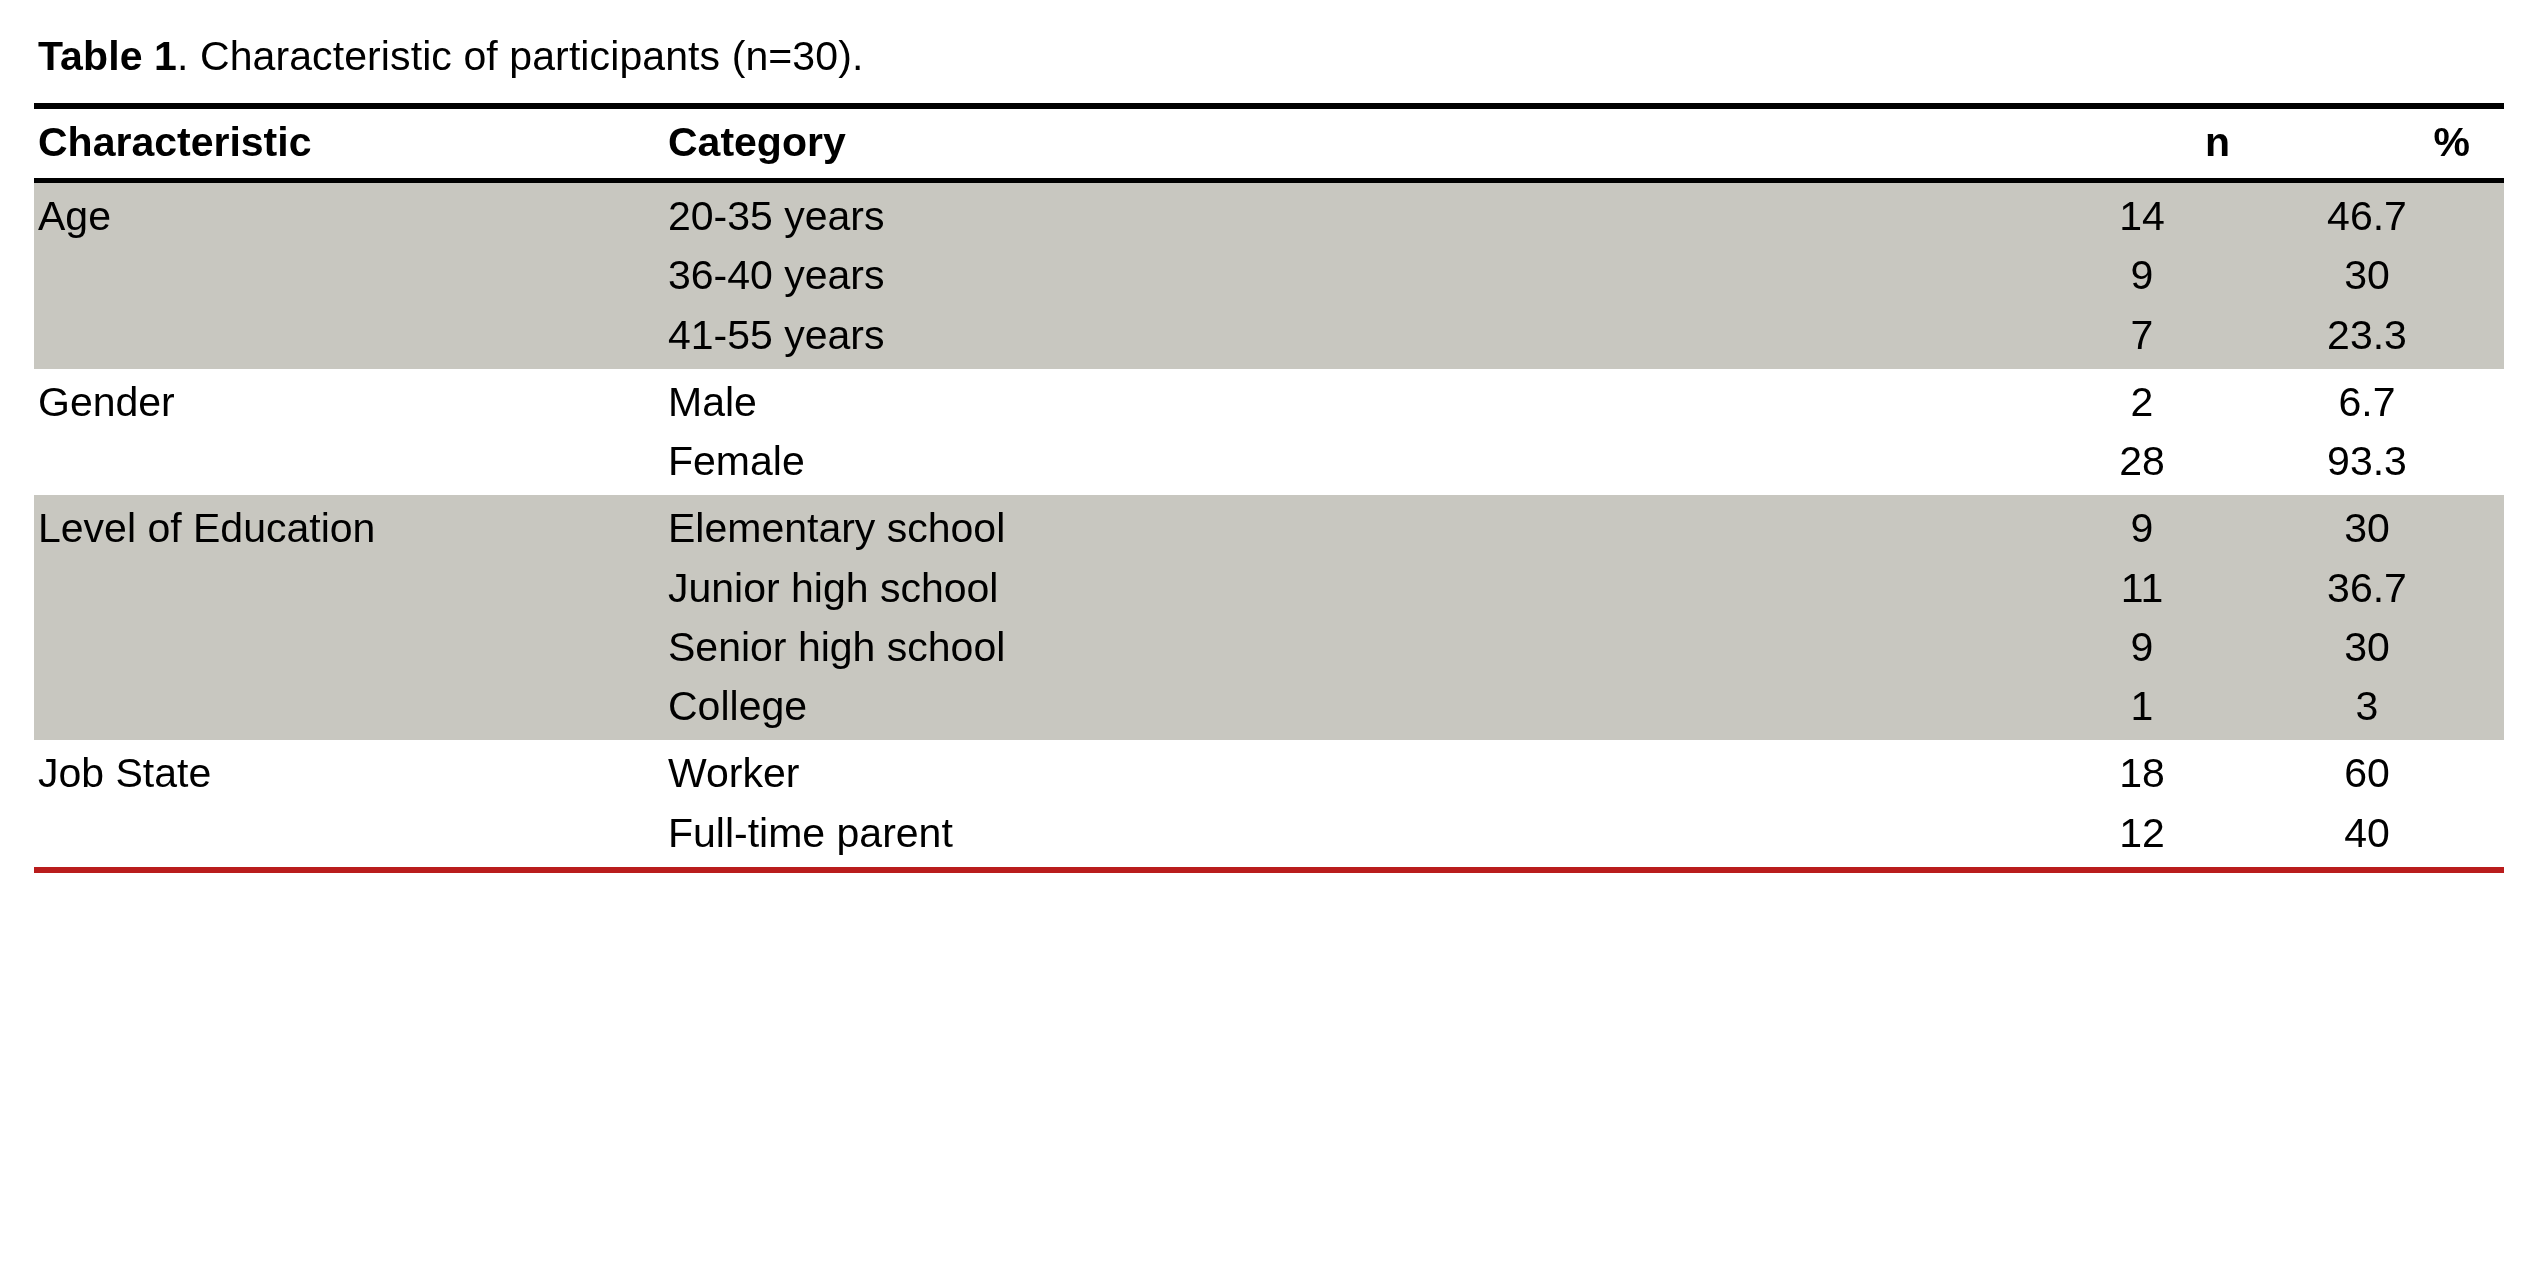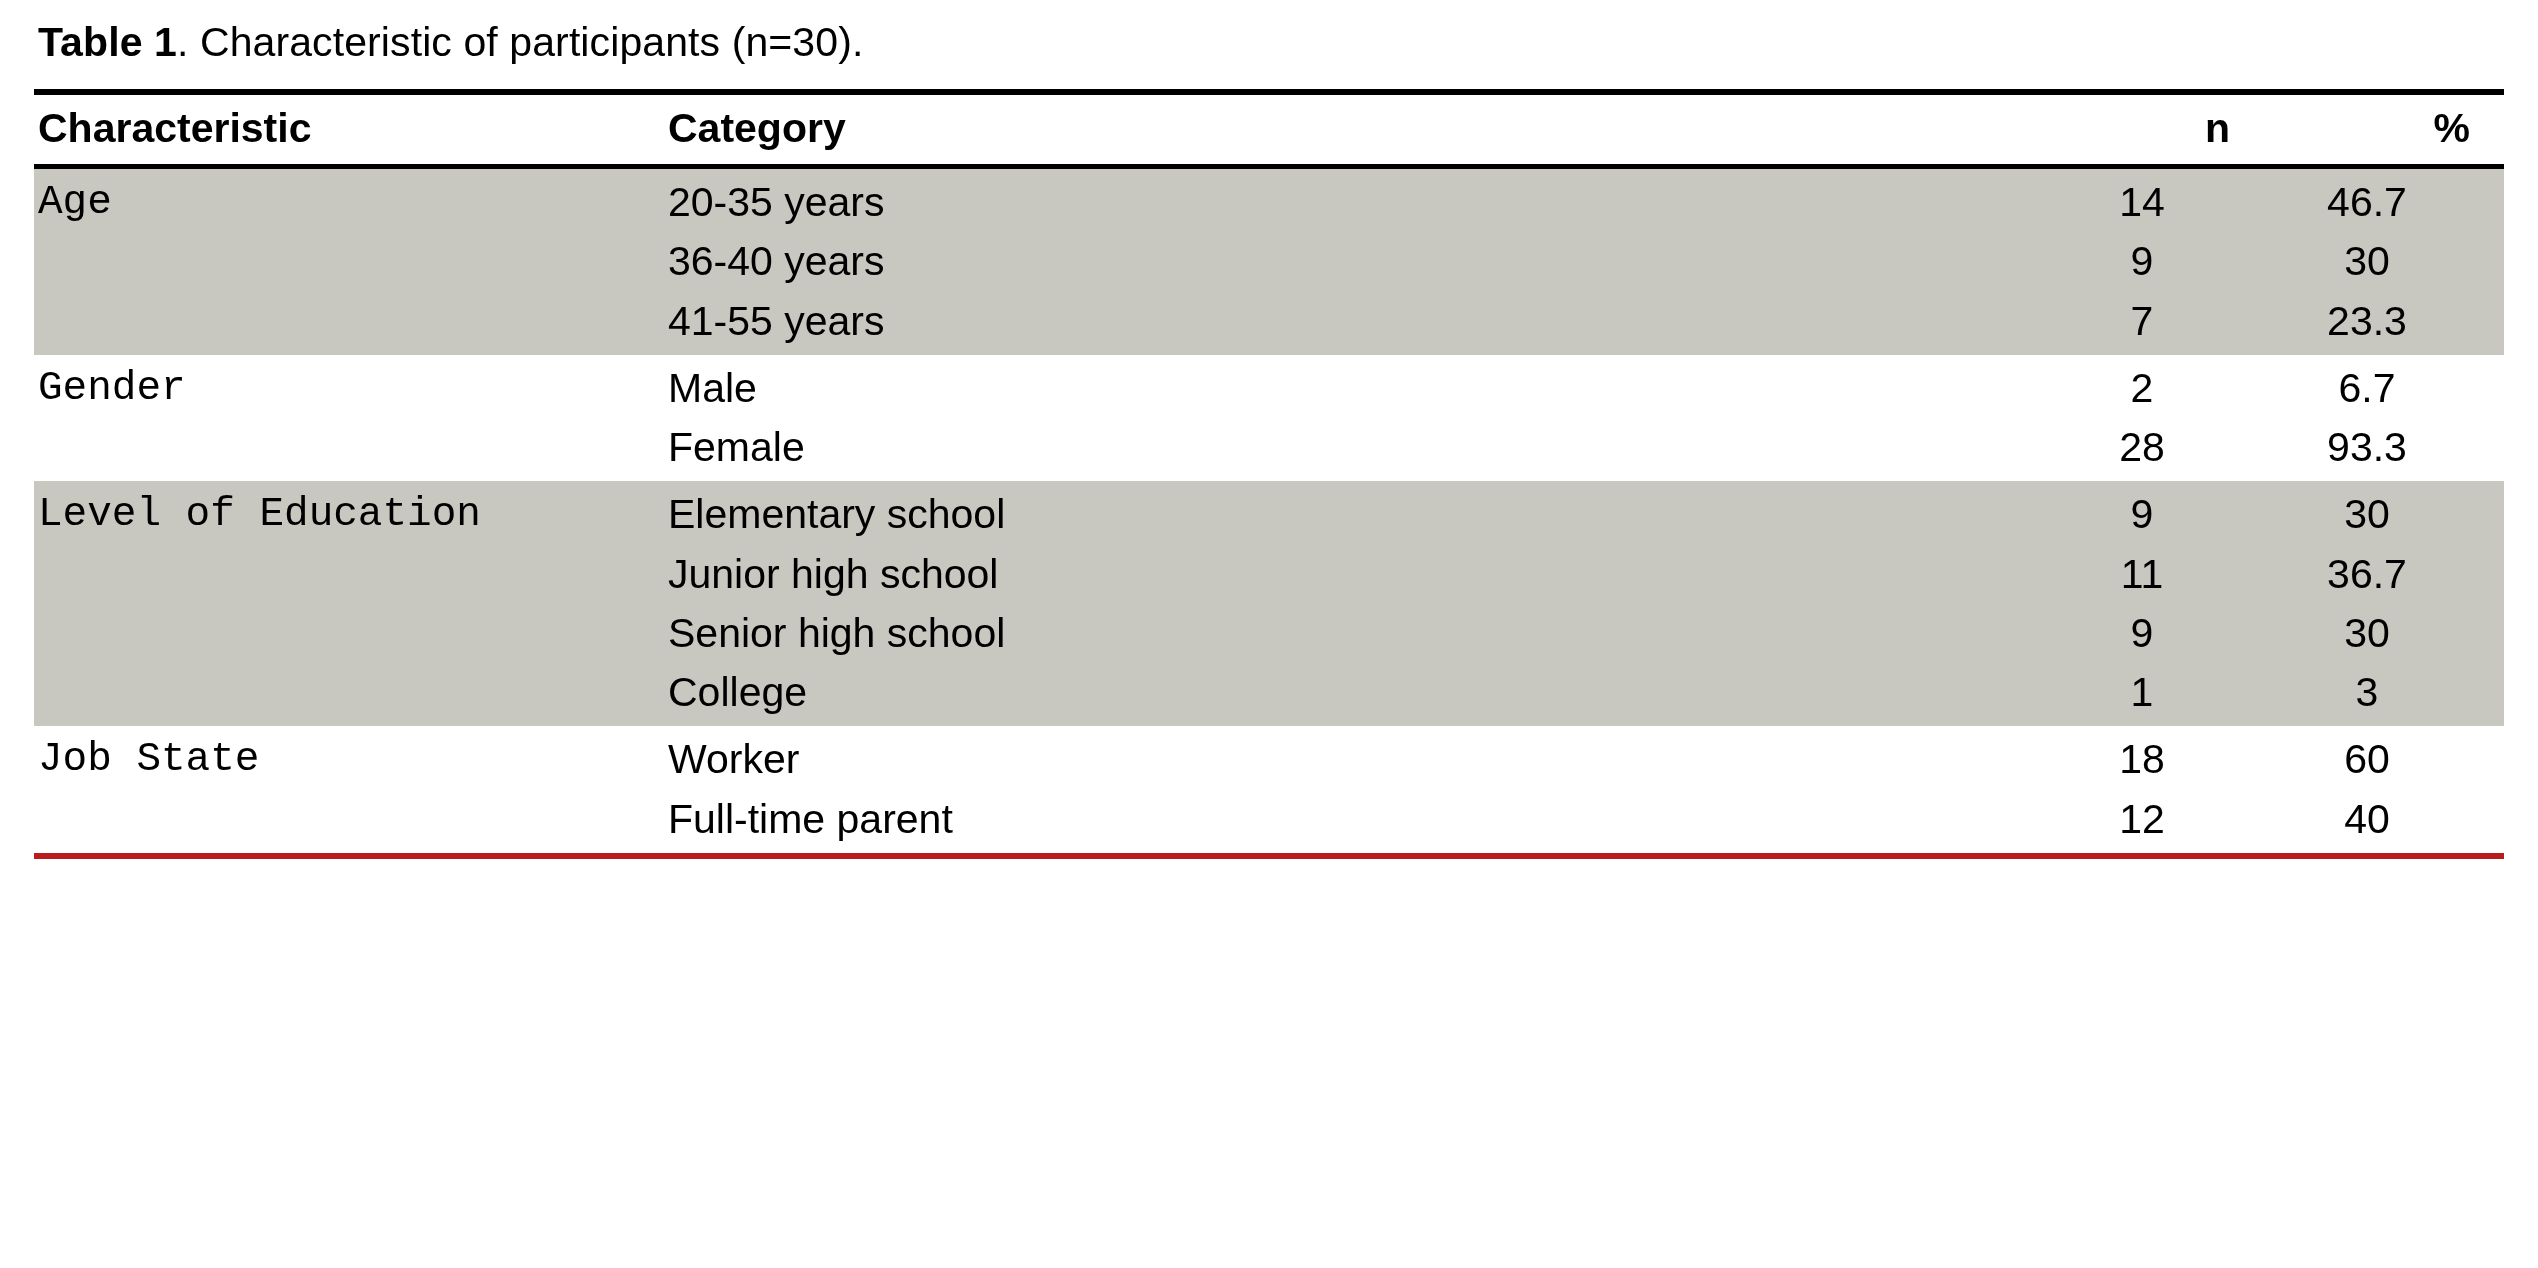--- a/index.html
+++ b/index.html
@@ -11,21 +11,21 @@
     width: 2538px;
     height: 1268px;
     font-family: "Liberation Sans", sans-serif;
     color: #000000;
     -webkit-font-smoothing: antialiased;
   }
   .page {
     box-sizing: border-box;
     width: 2072px;
     height: 1268px;
-    padding: 22px 34px 0 34px;
+    padding: 36px 34px 0 34px;
   }
   .caption {
     font-size: 41px;
     line-height: 1.0;
     margin: 0 0 26px 4px;
     letter-spacing: 0.1px;
   }
   .caption .caption-label {
     font-weight: bold;
   }
@@ -68,21 +68,21 @@
   tbody td.num {
     text-align: center;
     padding-right: 34px;
   }
   tbody tr.shaded td {
     background: #c8c7c0;
   }
   tbody tr.plain td {
     background: #ffffff;
   }
-  td.char-cell { padding-left: 4px; font-family: Liberation Mono, monospace; }
+  td.char-cell { padding-left: 4px; }
   td.cat-cell  { padding-left: 4px; }
   thead th.char-head { padding-left: 4px; }
   thead th.cat-head  { padding-left: 4px; }
   tbody tr.first-of-group td { padding-top: 11px; }
   tbody tr.last-of-group td { padding-bottom: 12px; }
 </style>
 </head>
 <body>
 
 <div class="page">

